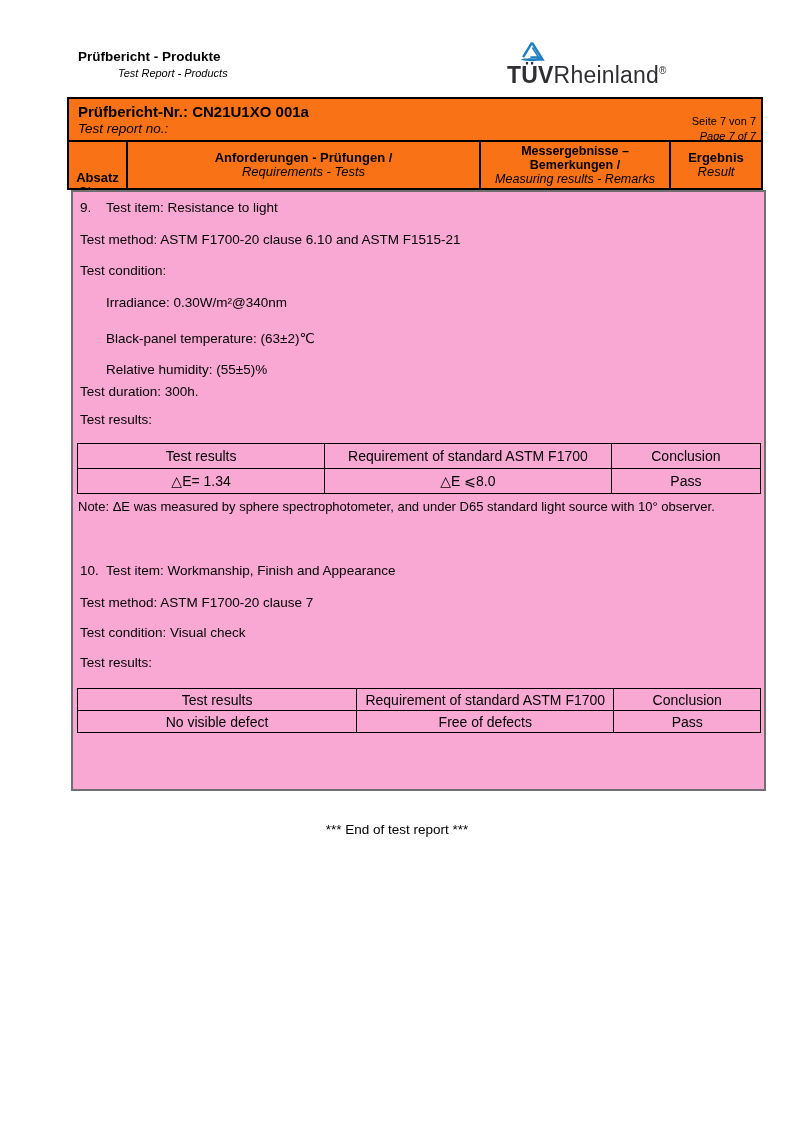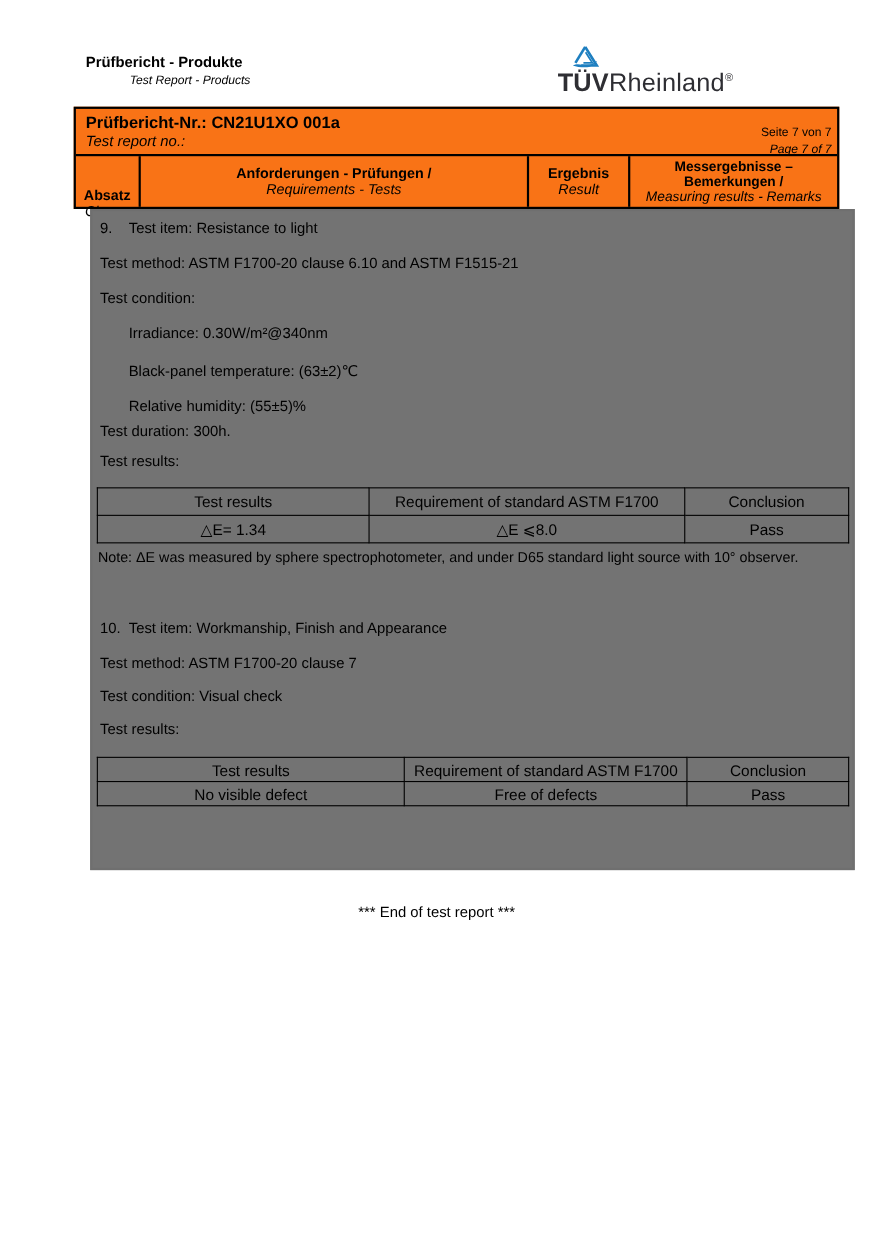--- a/index.html
+++ b/index.html
@@ -32,21 +32,21 @@
             align-items:center;text-align:center;font-size:13px;line-height:14.5px;}
   .hdr-cell:first-child{border-left:none;margin-top:40px;}
   .hdr-cell .b{font-weight:bold;}
   .hdr-cell .i{font-style:italic;}
   .cell-clause{width:57px;}
   .cell-req{width:351px;}
   .cell-res{width:188px;font-size:12.5px;line-height:14px;}
   .cell-result{flex:1;}
 
   
-  .mainbox{position:absolute;left:82px;top:190px;width:691px;height:597px;border:2px solid #6f6f6f;background:#737373;}
+  .mainbox{position:absolute;left:71px;top:190px;width:691px;height:597px;border:2px solid #6f6f6f;background:#f9a8d4;}
   .para{position:absolute;left:7px;font-size:13.5px;white-space:pre-wrap;}
   .indent{left:33px;}
 
   
   table.res-table{position:absolute;left:4px;border-collapse:collapse;width:684px;table-layout:fixed;}
   table.res-table td{border:1px solid #000;text-align:center;font-size:14px;padding:0;}
   table.t1 td{height:24px;}
   table.t2 td{height:21px;}
   .t1 .c1{width:36.2%;} .t1 .c2{width:42%;} .t1 .c3{width:21.8%;}
   .t2 .c1{width:40.9%;} .t2 .c2{width:37.7%;} .t2 .c3{width:21.4%;}
@@ -84,28 +84,28 @@
   </div>
   <div class="hdr-row2">
     <div class="hdr-cell cell-clause">
       <div class="b">Absatz</div>
       <div class="i">Clause</div>
     </div>
     <div class="hdr-cell cell-req">
       <div class="b">Anforderungen - Prüfungen /</div>
       <div class="i">Requirements - Tests</div>
     </div>
-    <div class="hdr-cell cell-result">
-      <div class="b">Ergebnis</div>
-      <div class="i">Result</div>
-    </div>
     <div class="hdr-cell cell-res">
       <div class="b">Messergebnisse –</div>
       <div class="b">Bemerkungen /</div>
       <div class="i">Measuring results - Remarks</div>
+    </div>
+    <div class="hdr-cell cell-result">
+      <div class="b">Ergebnis</div>
+      <div class="i">Result</div>
     </div>
   </div>
 </div>
 
 <div class="mainbox">
 
   <div class="para" style="top:8px;">9.    Test item: Resistance to light</div>
   <div class="para" style="top:40px;">Test method: ASTM F1700-20 clause 6.10 and ASTM F1515-21</div>
   <div class="para" style="top:71px;">Test condition:</div>
   <div class="para indent" style="top:103px;">Irradiance: 0.30W/m²@340nm</div>

